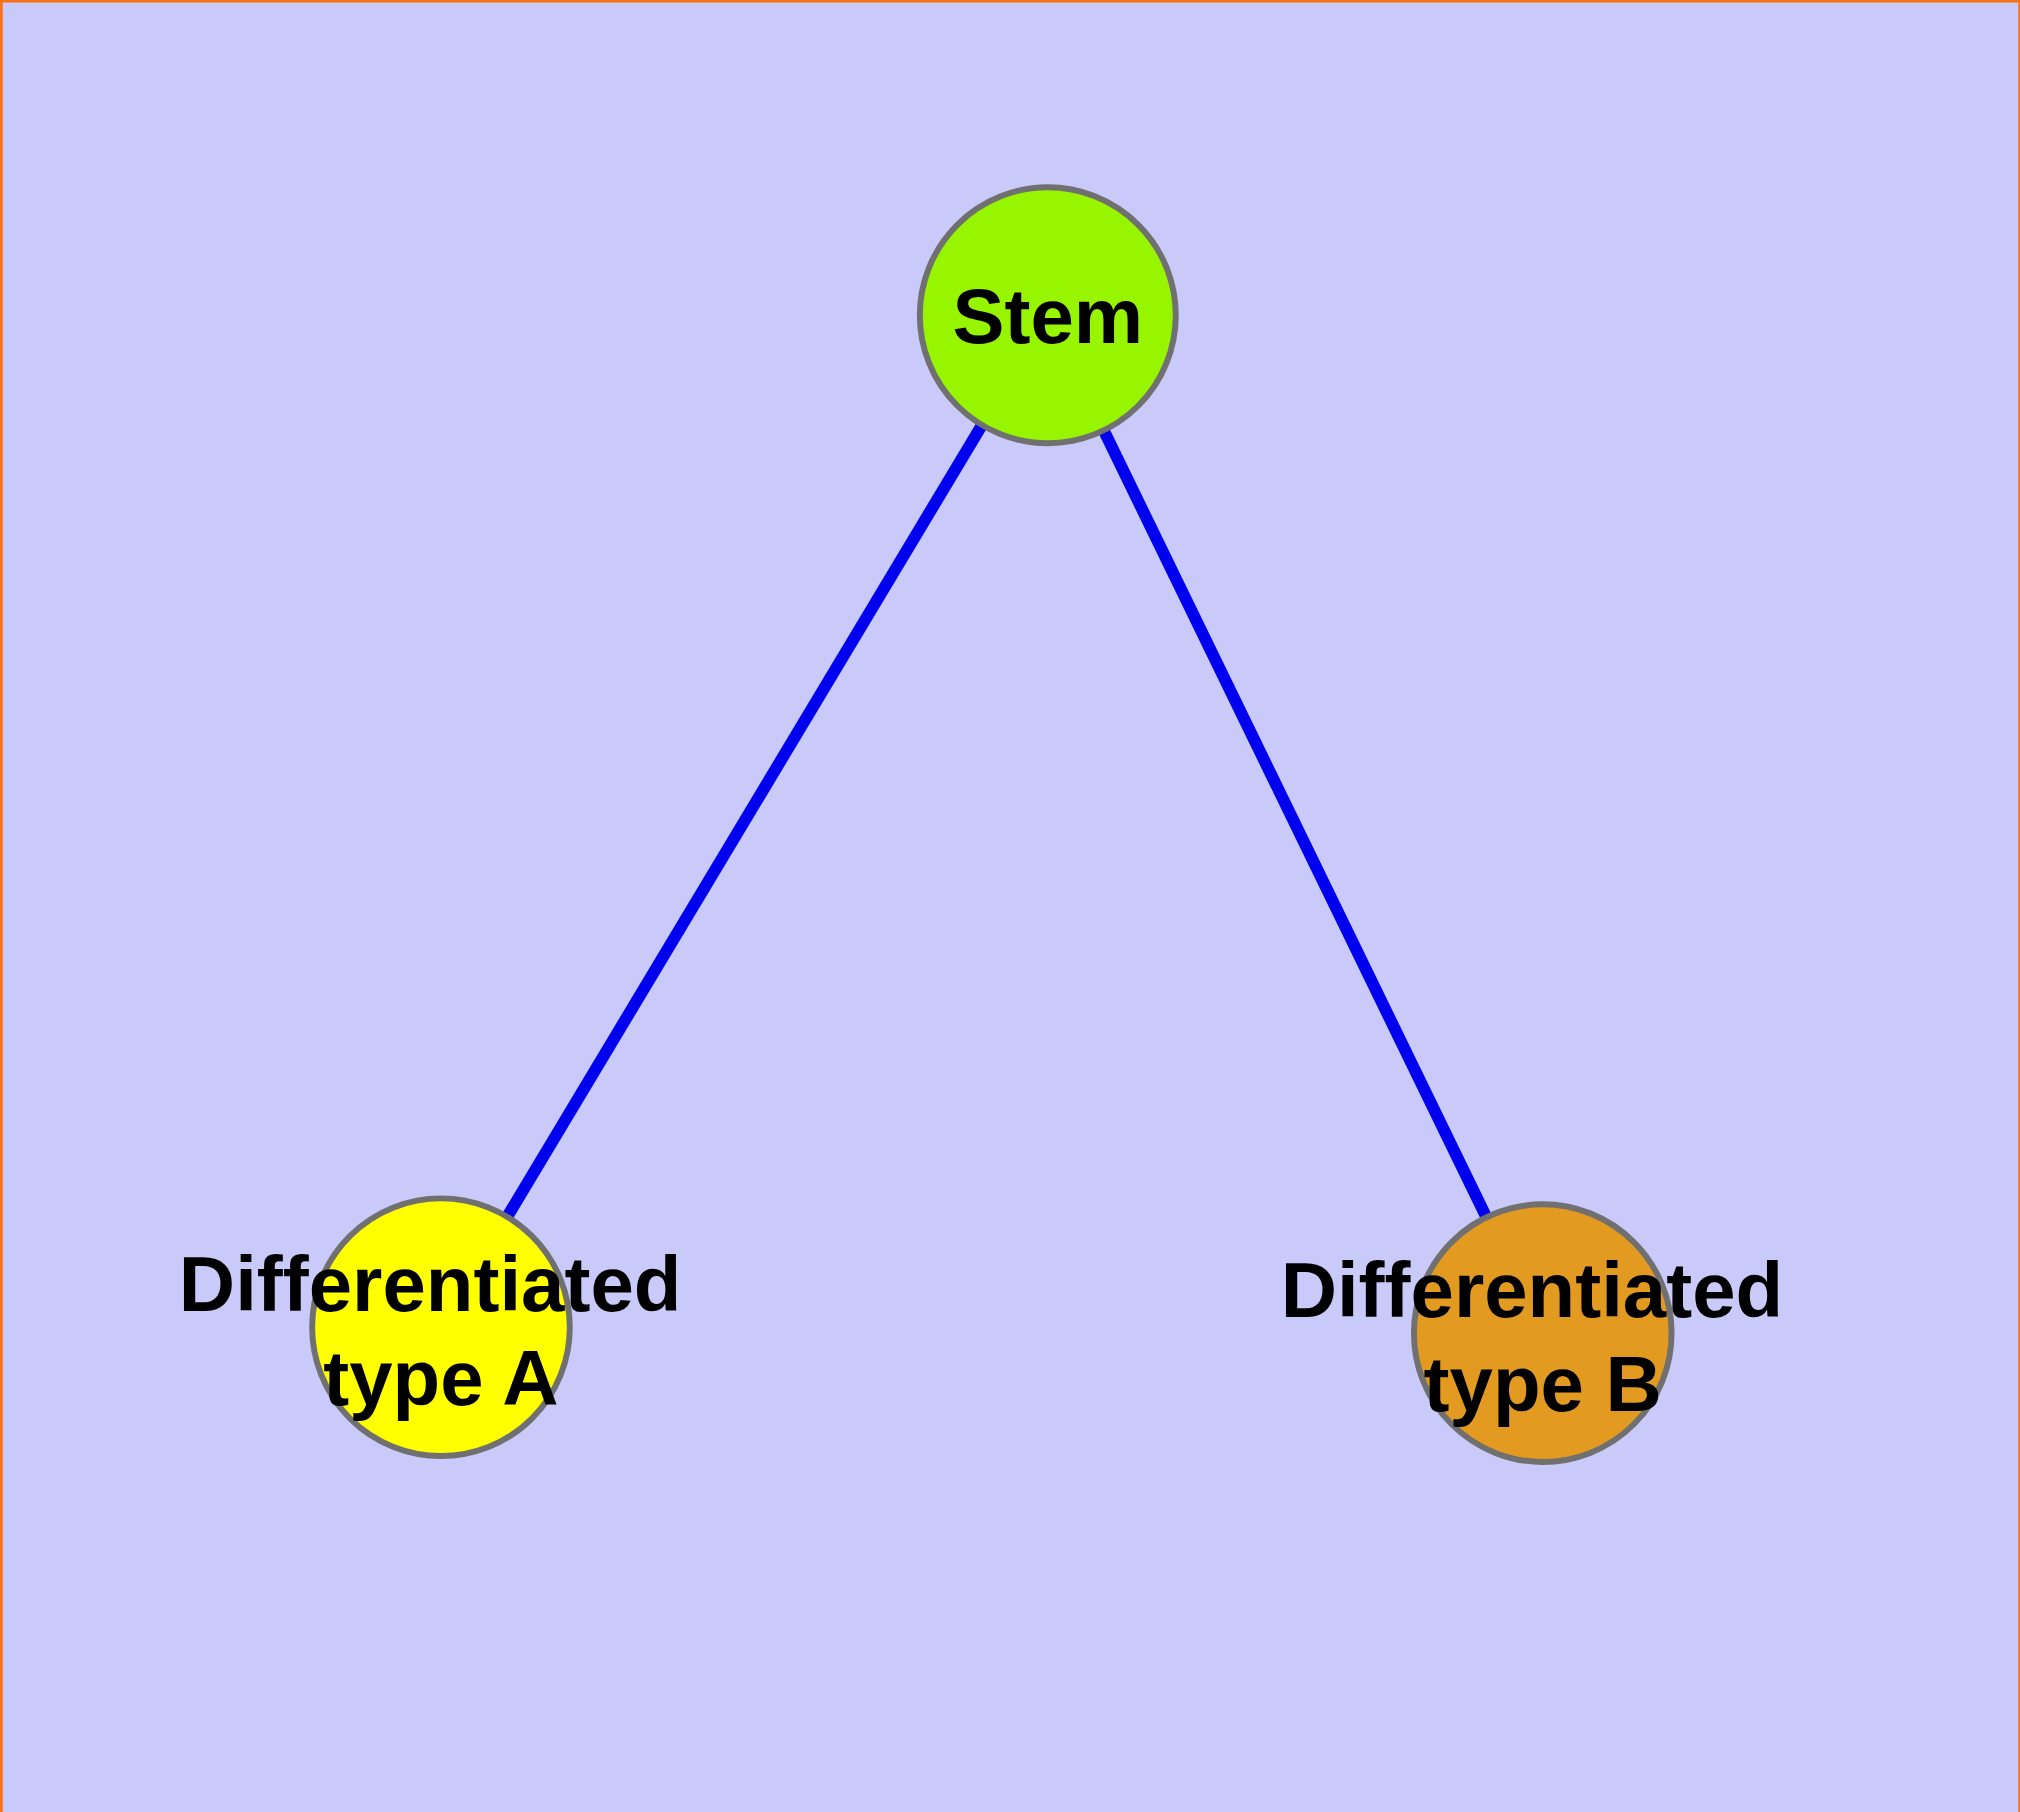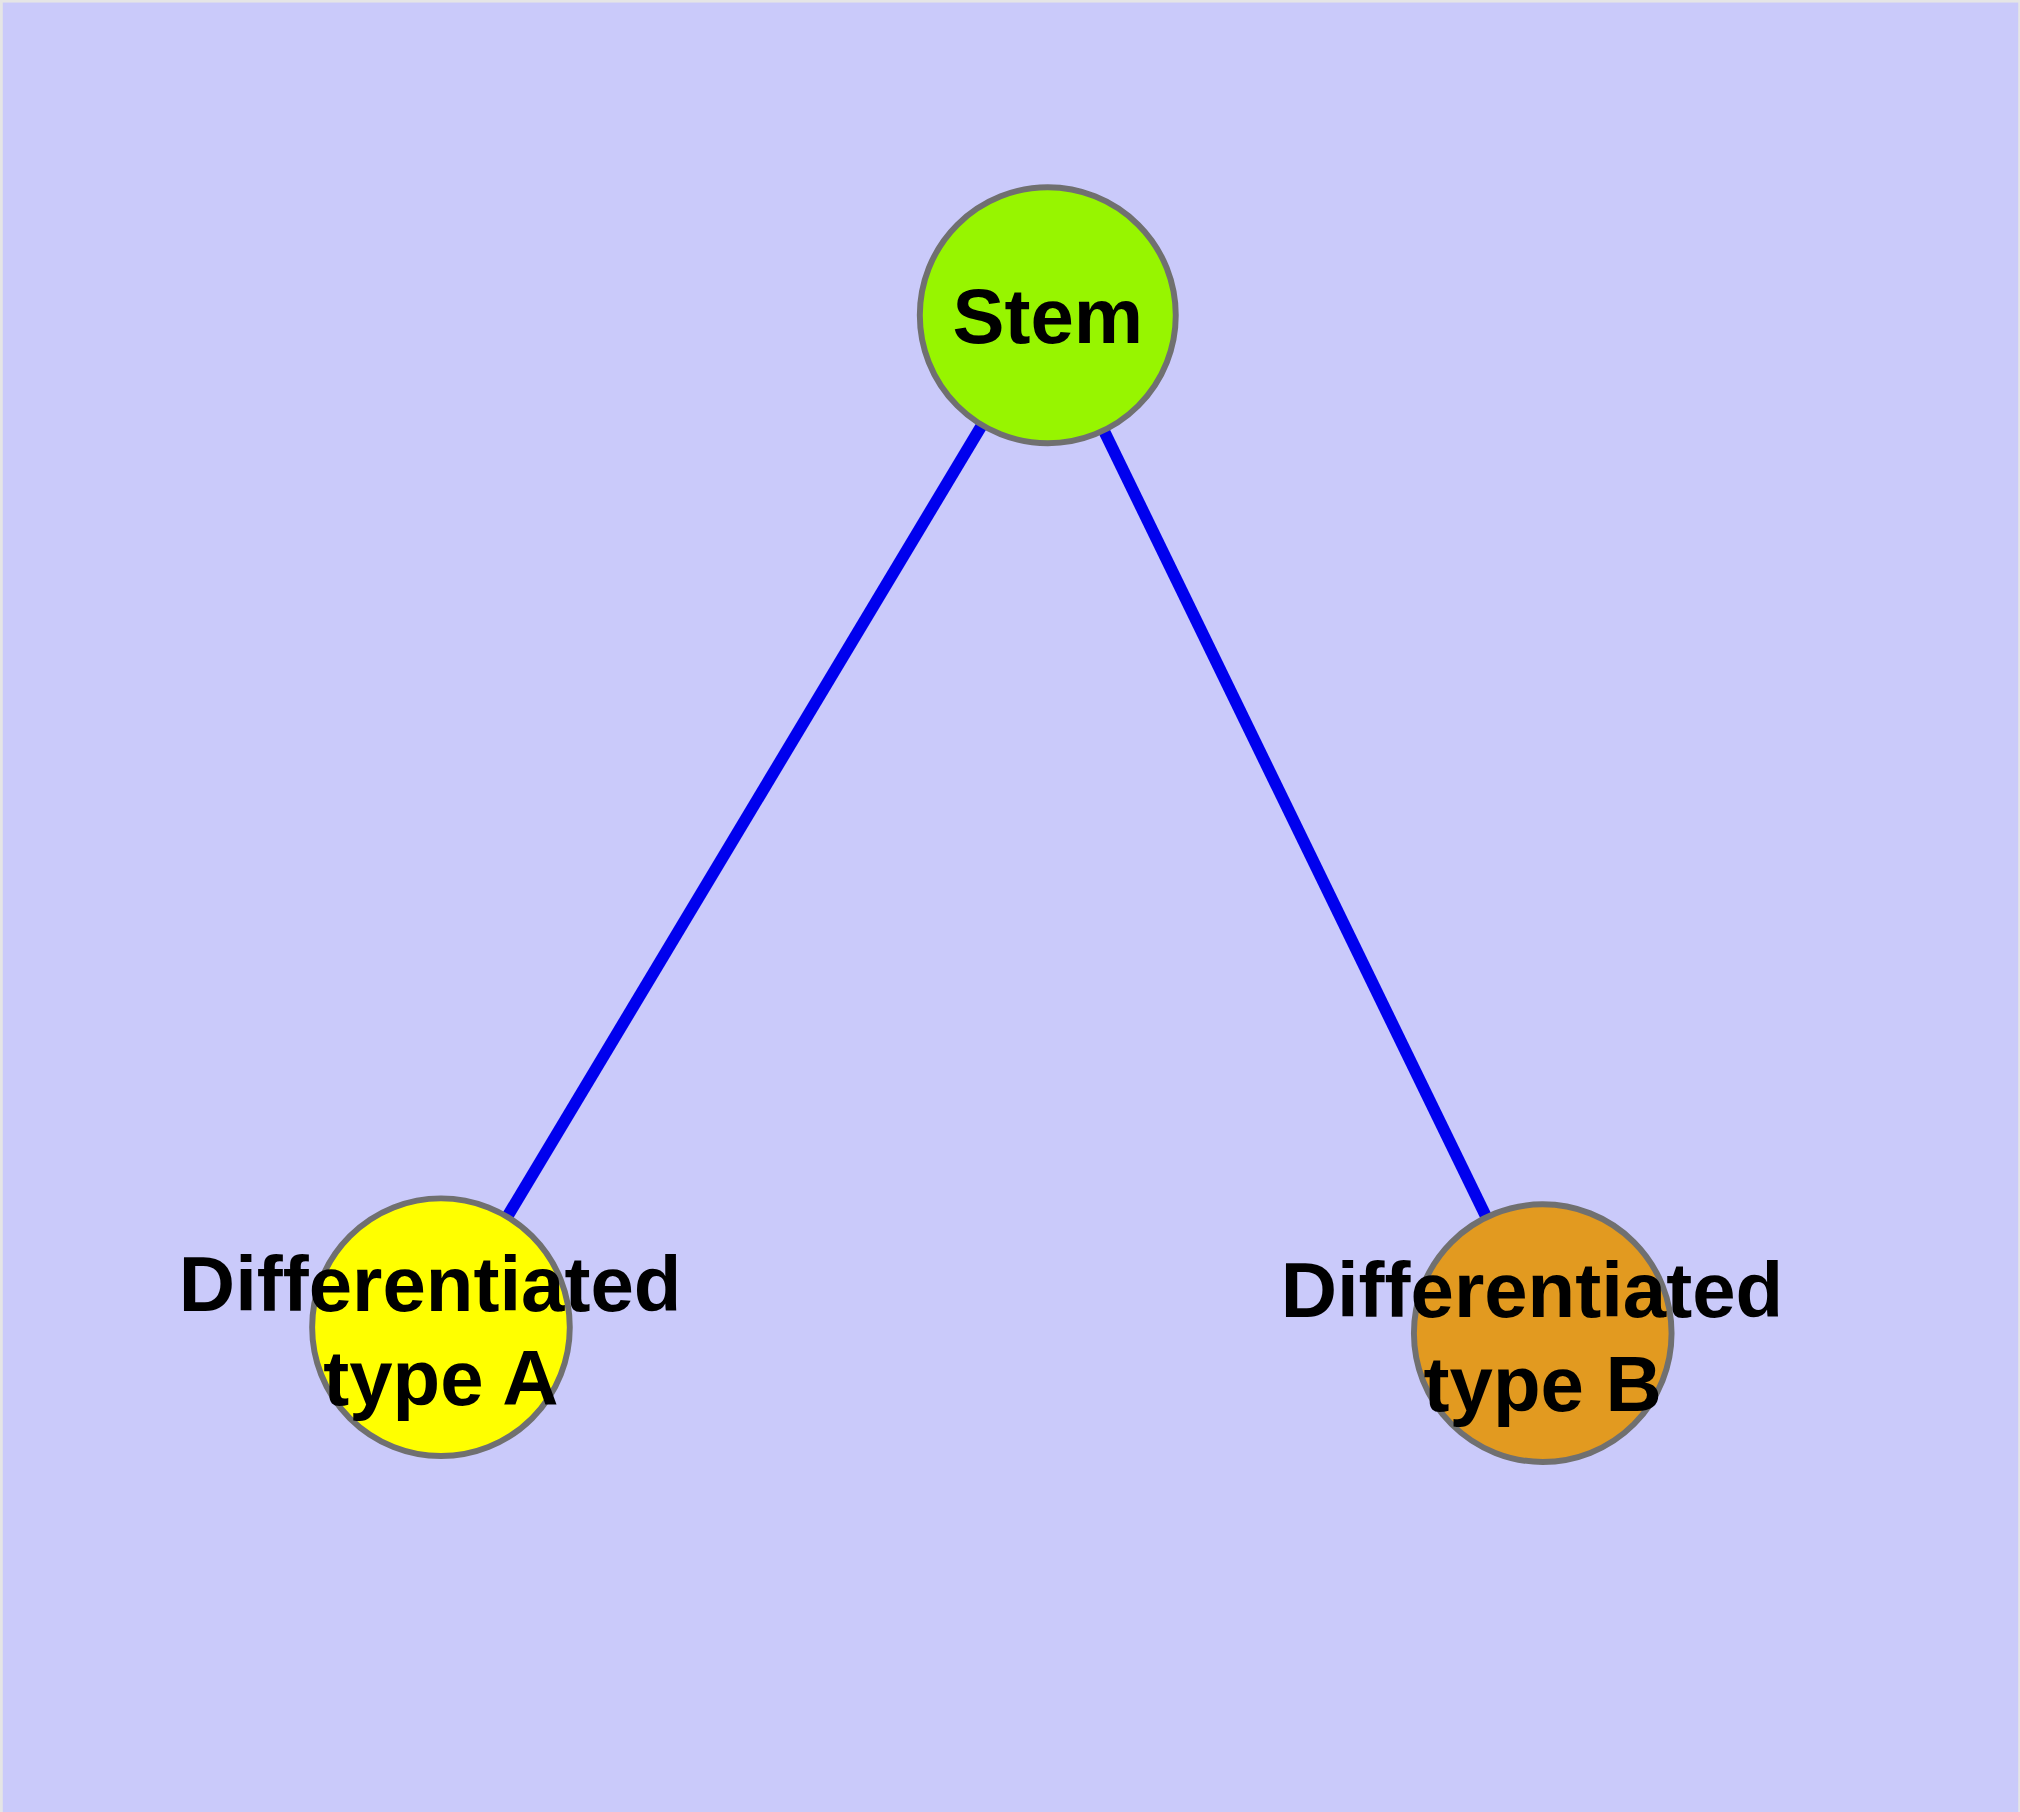--- a/index.html
+++ b/index.html
@@ -4,21 +4,21 @@
 <style>
   html, body {
     margin: 0;
     padding: 0;
     background: #ffffff;
   }
   .stage {
     position: relative;
     width: 2021px;
     height: 1812px;
-    background: #e5e5e5;
+    background: #f97316;
     overflow: hidden;
   }
   .stage svg {
     display: block;
     width: 2021px;
     height: 1812px;
   }
   text {
     font-family: "Liberation Sans", sans-serif;
     font-weight: bold;

